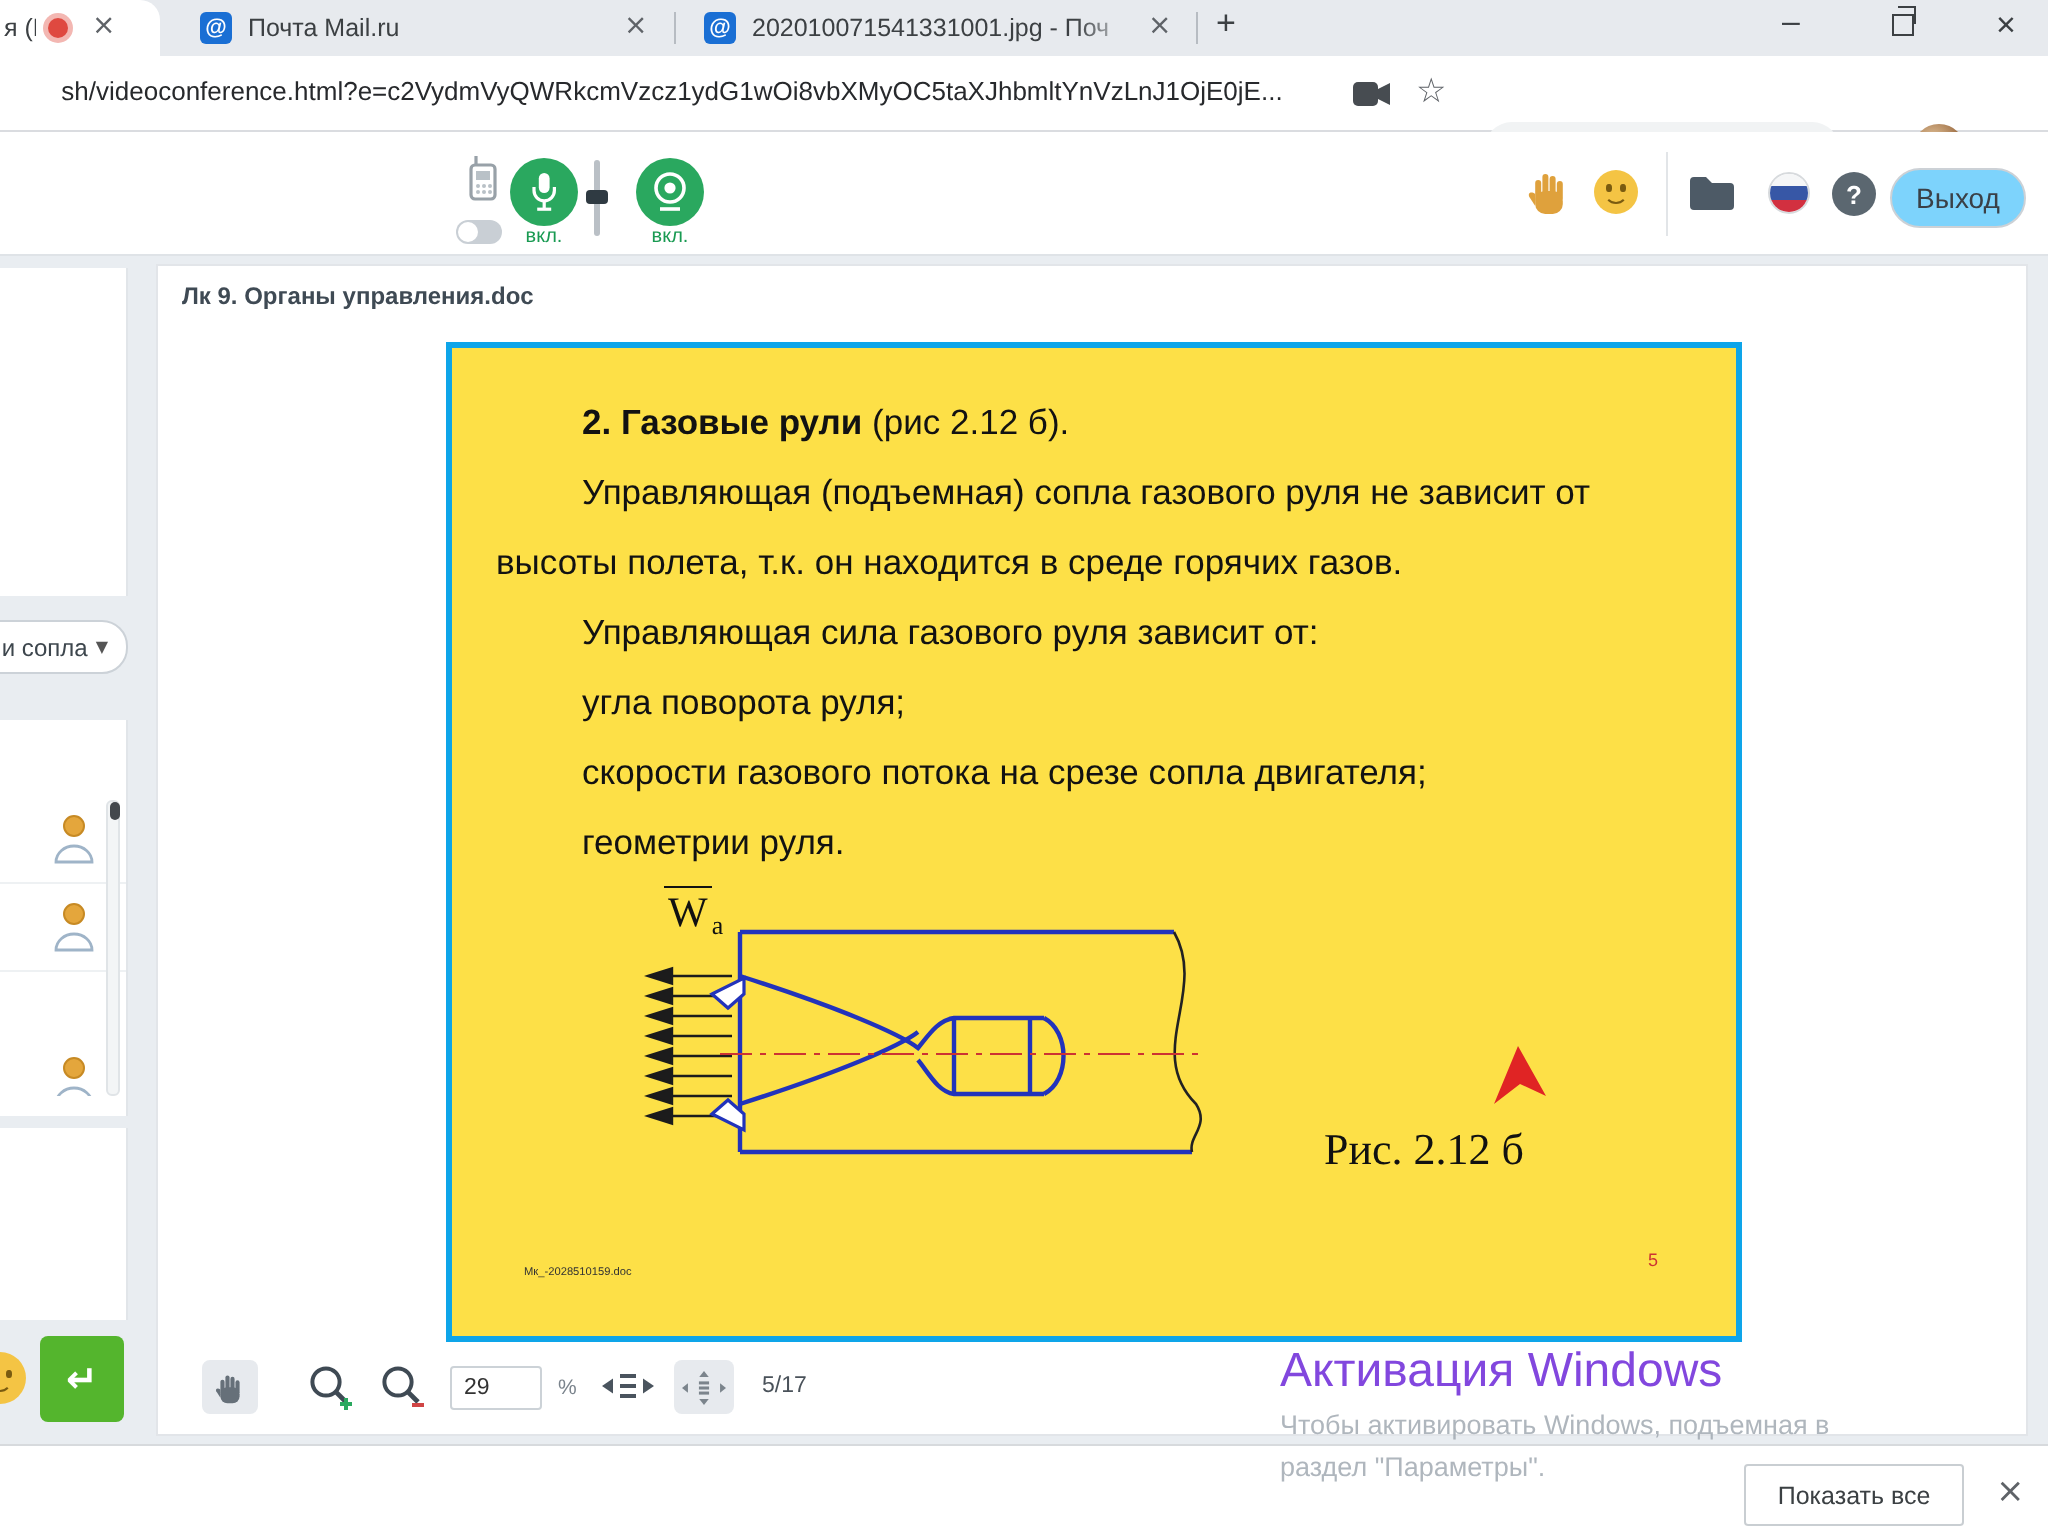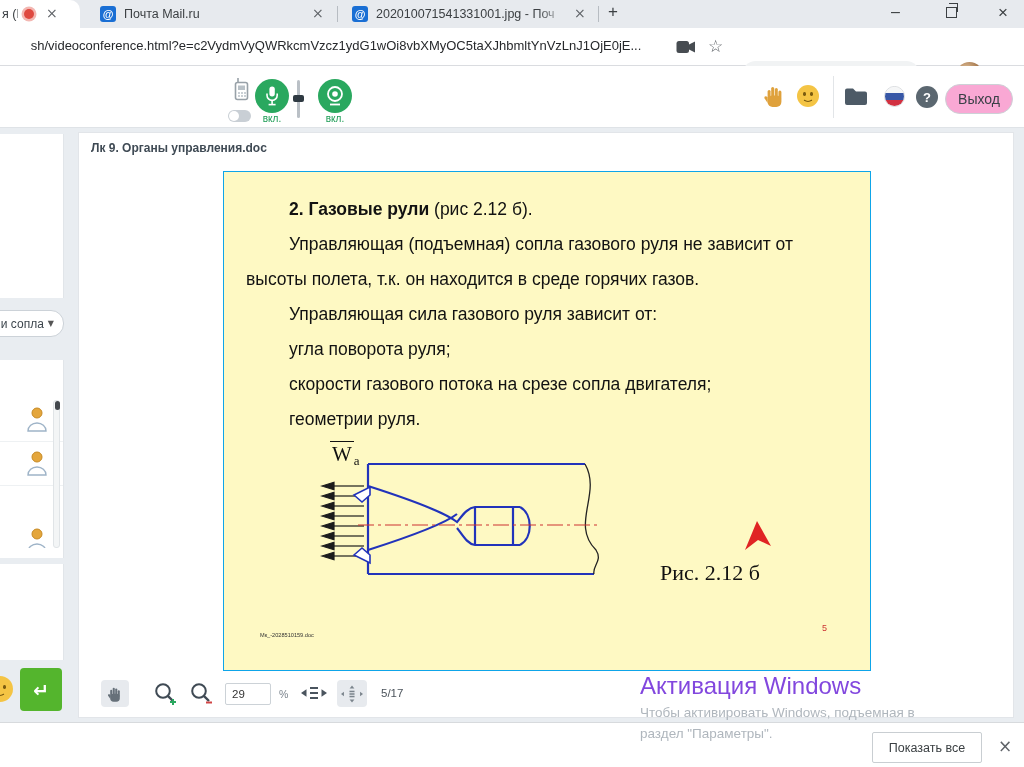--- a/index.html
+++ b/index.html
@@ -26,21 +26,21 @@
   .exticon{width:19px;height:19px;}
   .badge{background:#8e24aa;color:#fff;font-size:8px;font-weight:bold;border-radius:2px;
          padding:1px 3px;line-height:9px;}
   .menu-dots{font-size:15px;color:#5f6368;letter-spacing:0;}
 
   
   .vcbar{left:0;top:66px;width:1024px;height:62px;background:#fff;border-bottom:1px solid #dfe3e7;}
   .roundbtn{width:34px;height:34px;border-radius:50%;background:#2aa85f;display:flex;
             align-items:center;justify-content:center;}
   .onlabel{font-size:10px;color:#199a52;text-align:center;width:40px;}
-  .pillbtn{border:1px solid #ccd1d6;border-radius:15px;background:#f9a8d4;color:#3a4047;
+  .pillbtn{border:1px solid #ccd1d6;border-radius:15px;background:#7dd3fc;color:#3a4047;
            font-size:14px;display:flex;align-items:center;justify-content:center;}
   .helpbtn{width:22px;height:22px;border-radius:50%;background:#5b6770;color:#fff;
            font-size:13px;font-weight:bold;display:flex;align-items:center;justify-content:center;}
   .flag{width:21px;height:21px;border-radius:50%;overflow:hidden;border:1px solid #d7dadd;}
   .flag div{height:33.4%;}
   .toggle{width:23px;height:12px;border-radius:6px;background:#c9cfd5;}
   .toggle i{position:absolute;left:1px;top:1px;width:10px;height:10px;border-radius:50%;background:#fff;display:block;}
   .smiley{width:22px;height:22px;border-radius:50%;background:#f4c444;position:relative;}
   .smiley i{position:absolute;width:2.6px;height:3.6px;background:#7a5b10;border-radius:50%;top:7px;}
   .smiley u{position:absolute;left:5px;top:11px;width:12px;height:6px;border:1.6px solid #7a5b10;
@@ -52,21 +52,21 @@
              align-items:center;justify-content:flex-end;font-size:12px;color:#3d464d;gap:4px;padding-right:9px;}
   .plist-row{border-bottom:1px solid #eef1f3;}
   .scroll-track{background:#f3f5f6;border:1px solid #e0e4e7;border-radius:3px;}
   .scroll-thumb{background:#43484d;border-radius:3px;}
   .sendbtn{background:#54b52d;border-radius:4px;color:#fff;display:flex;align-items:center;
            justify-content:center;font-size:19px;font-weight:bold;}
 
   
   .viewer{left:78px;top:132px;width:936px;height:586px;background:#fff;border:1px solid #e2e5e9;}
   .doc-title{font-size:12px;font-weight:bold;color:#3f4a54;}
-  .page{left:144px;top:38px;width:648px;height:500px;background:#fef9c3;border:1px solid #0ea5e9;}
+  .page{left:144px;top:38px;width:648px;height:500px;background:#fde047;border:3px solid #0ea5e9;}
   .doc-text{left:22px;top:20px;width:606px;font-size:17.5px;color:#121212;}
   .doc-text p{height:35px;line-height:35px;white-space:nowrap;}
   .ind{text-indent:43px;}
   .wlabel{font-family:"Liberation Serif",serif;font-size:21px;color:#111;border-top:1.7px solid #111;padding:0 2px;line-height:22px;}
   .wsub{font-family:"Liberation Serif",serif;font-size:13px;color:#111;}
   .fig-caption{font-family:"Liberation Serif",serif;font-size:22px;color:#111;}
   .page-footer{font-size:7px;color:#333;transform:scale(.8);transform-origin:left;}
   .page-num{font-size:9px;color:#cc3333;}
 
   

